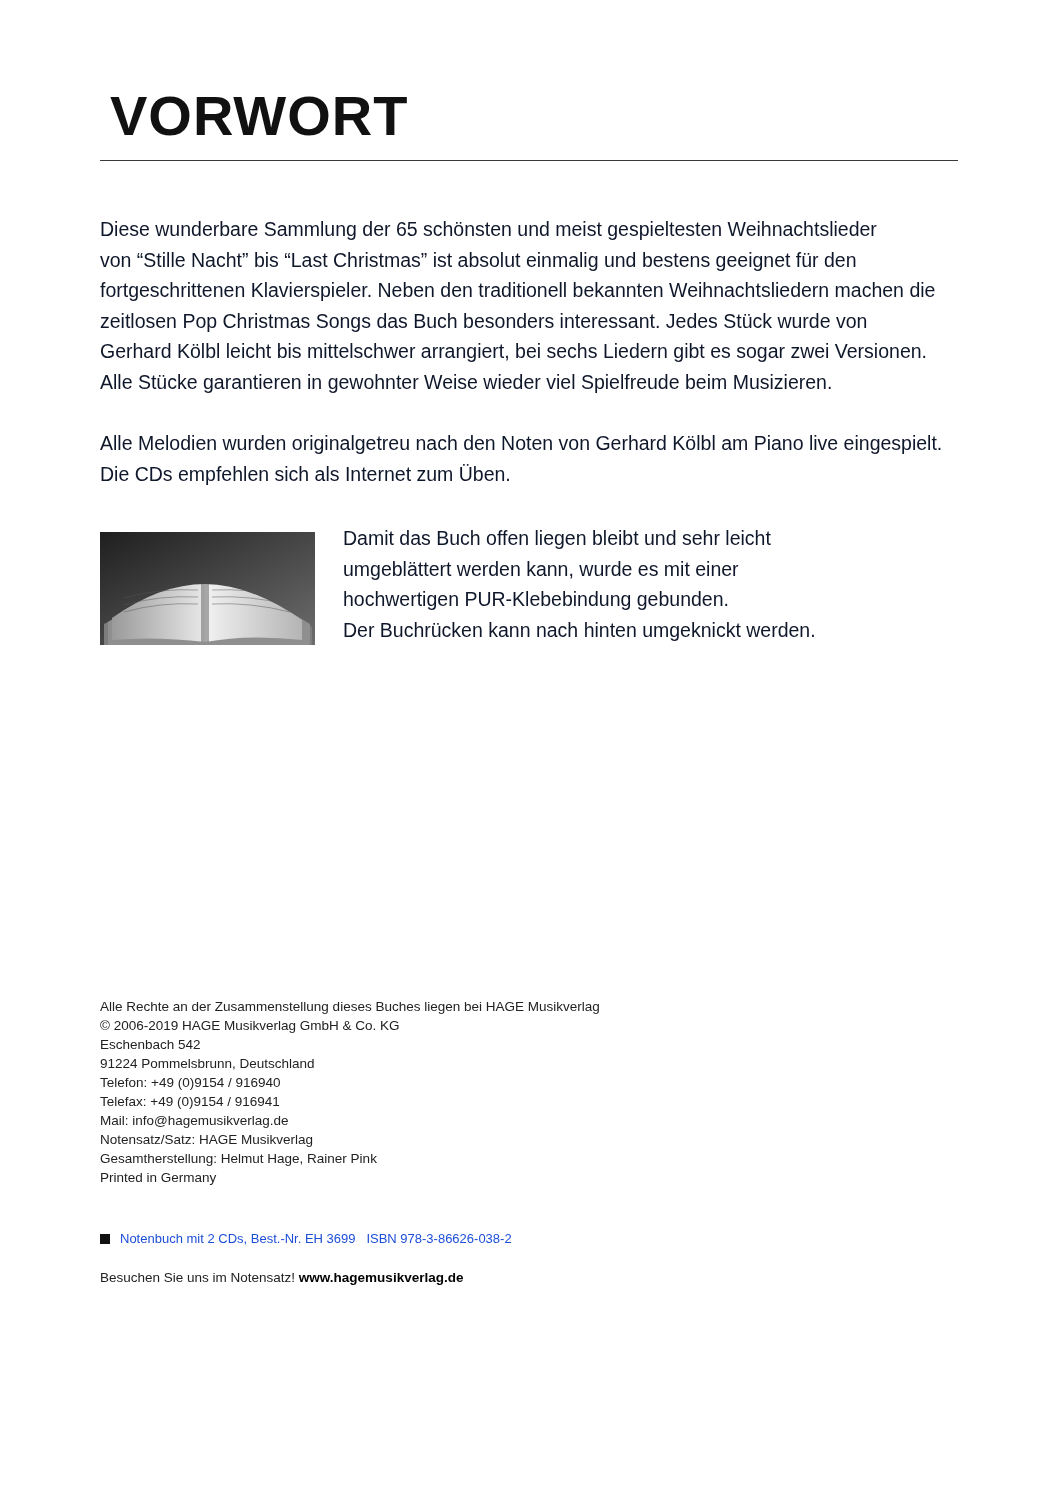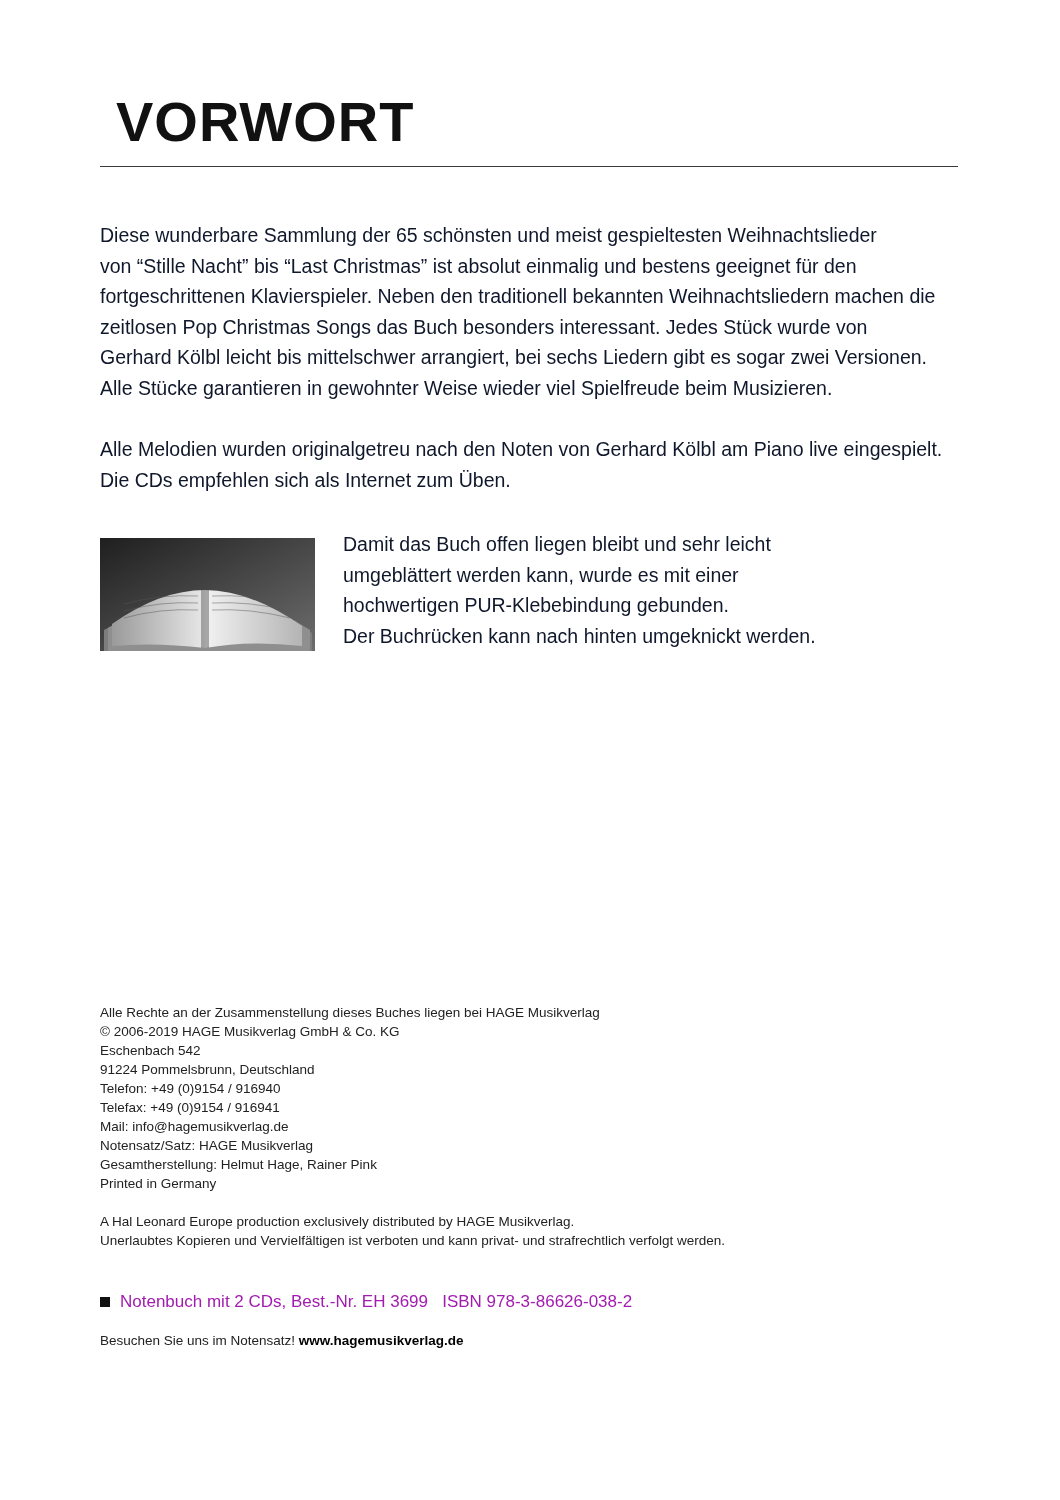--- a/index.html
+++ b/index.html
@@ -17,21 +17,21 @@
   .page {
     padding: 78px 100px 0 100px;
     box-sizing: border-box;
   }
   .page-title {
     font-size: 56px;
     font-weight: 600;
     letter-spacing: 1px;
     color: #111;
     line-height: 1;
-    margin: 16px;
+    margin: 10px;
   }
   .title-rule {
     border: none;
     border-top: 1.5px solid #3a3a3a;
     margin: 16px 0 0 0;
     width: 858px;
   }
   .body-text {
     font-size: 19.5px;
     line-height: 30.5px;
@@ -61,23 +61,23 @@
   .small-text {
     font-size: 13.5px;
     line-height: 19px;
     color: #222;
     white-space: pre-line;
   }
   .imprint-block-2 { }
   .imprint-block-3 { margin-top: 19px; }
   .product-line {
     margin-top: 42px;
-    font-size: 17px;
+    font-size: 13px;
     line-height: 19px;
-    color: #a21caf;
+    color: #1d4ed8;
     white-space: pre-wrap;
     display: flex;
     align-items: center;
   }
   .square-bullet {
     display: inline-block;
     width: 10px;
     height: 10px;
     background: #111;
     margin-right: 10px;
@@ -162,22 +162,20 @@
 Eschenbach 542
 91224 Pommelsbrunn, Deutschland
 Telefon: +49 (0)9154 / 916940
 Telefax: +49 (0)9154 / 916941
 Mail: info@hagemusikverlag.de</div>
 
     <div class="small-text imprint-block-2">Notensatz/Satz: HAGE Musikverlag
 Gesamtherstellung: Helmut Hage, Rainer Pink
 Printed in Germany</div>
 
-    <div class="small-text imprint-block-3">A Hal Leonard Europe production exclusively distributed by HAGE Musikverlag.
-Unerlaubtes Kopieren und Vervielfältigen ist verboten und kann privat- und strafrechtlich verfolgt werden.</div>
 
     <div class="product-line">
       <span class="square-bullet"></span>
       <span>Notenbuch mit 2 CDs, Best.-Nr. EH 3699   ISBN 978-3-86626-038-2</span>
     </div>
 
     <div class="website-line">
       <span>Besuchen Sie uns im Notensatz! </span><span class="website-url">www.hagemusikverlag.de</span>
     </div>
 

